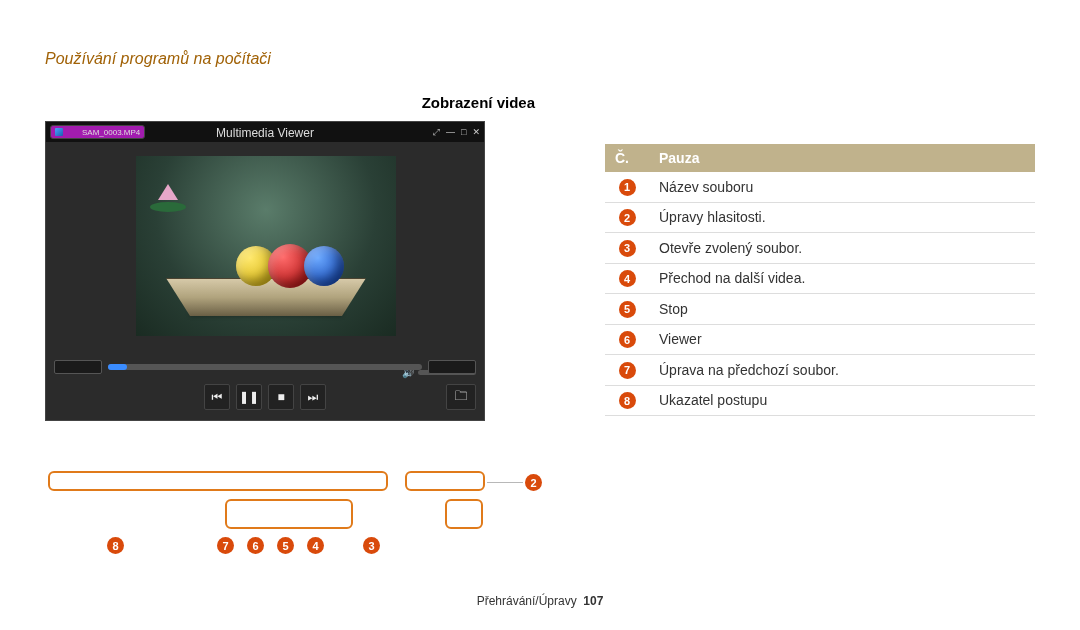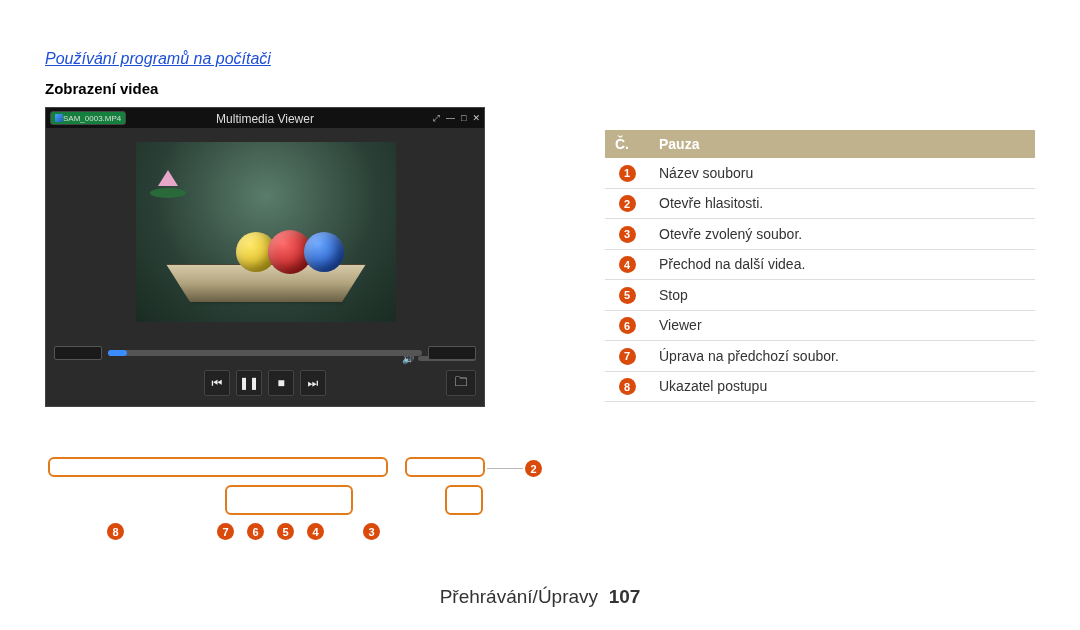--- a/index.html
+++ b/index.html
@@ -5,33 +5,33 @@
   * { box-sizing: border-box; margin: 0; padding: 0; }
   body {
     font-family: Arial, Helvetica, sans-serif;
     background: #fff;
     width: 1080px;
     height: 630px;
     position: relative;
     padding: 50px 45px 30px 45px;
   }
   .chapter {
-    color: #1d4ed8;
+    color: #a16207;
     font-size: 16px;
     font-style: italic;
-    margin-bottom: 12px;
-    text-decoration: underline;
+    margin-bottom: 26px;
   }
   .columns {
     display: flex;
     gap: 70px;
   }
   .left {
     flex: 0 0 490px;
     position: relative;
+    text-align: right;
   }
   .right {
     flex: 1;
     padding-top: 50px;
   }
   .subheading {
     font-weight: bold;
     font-size: 15px;
     margin-bottom: 10px;
   }
@@ -60,22 +60,22 @@
     height: 20px;
     background: #111;
     display: flex;
     align-items: center;
     justify-content: space-between;
     padding: 0 4px;
   }
   .filebadge {
     display: inline-flex;
     align-items: center;
-    gap: 0;
-    background: #15803d;
+    gap: 19px;
+    background: #a21caf;
     border: 1px solid #444;
     border-radius: 3px;
     padding: 0 4px;
     height: 14px;
   }
   .fileicon {
     width: 8px; height: 8px;
     background: linear-gradient(135deg,#4aa3ff,#1b5fb0);
     border-radius: 1px;
   }
@@ -295,21 +295,21 @@
   }
   table.legend td.num {
     text-align: center;
     width: 44px;
   }
   .footer {
     position: absolute;
     bottom: 22px;
     left: 0; right: 0;
     text-align: center;
-    font-size: 19px;
+    font-size: 12px;
     color: #333;
   }
   .footer .pg { font-weight: bold; }
   
   .lead {
     position:absolute;
     background:#b8b8b8;
     pointer-events:none;
   }
 </style>
@@ -412,21 +412,21 @@
           <th>Pauza</th>
         </tr>
       </thead>
       <tbody id="legend-body">
           <tr>
             <td class="num"><span class="callout">1</span></td>
             <td>Název souboru</td>
           </tr>
           <tr>
             <td class="num"><span class="callout">2</span></td>
-            <td>Otevře hlasitosti.</td>
+            <td>Úpravy hlasitosti.</td>
           </tr>
           <tr>
             <td class="num"><span class="callout">3</span></td>
             <td>Otevře zvolený soubor.</td>
           </tr>
           <tr>
             <td class="num"><span class="callout">4</span></td>
             <td>Přechod na další videa.</td>
           </tr>
           <tr>

